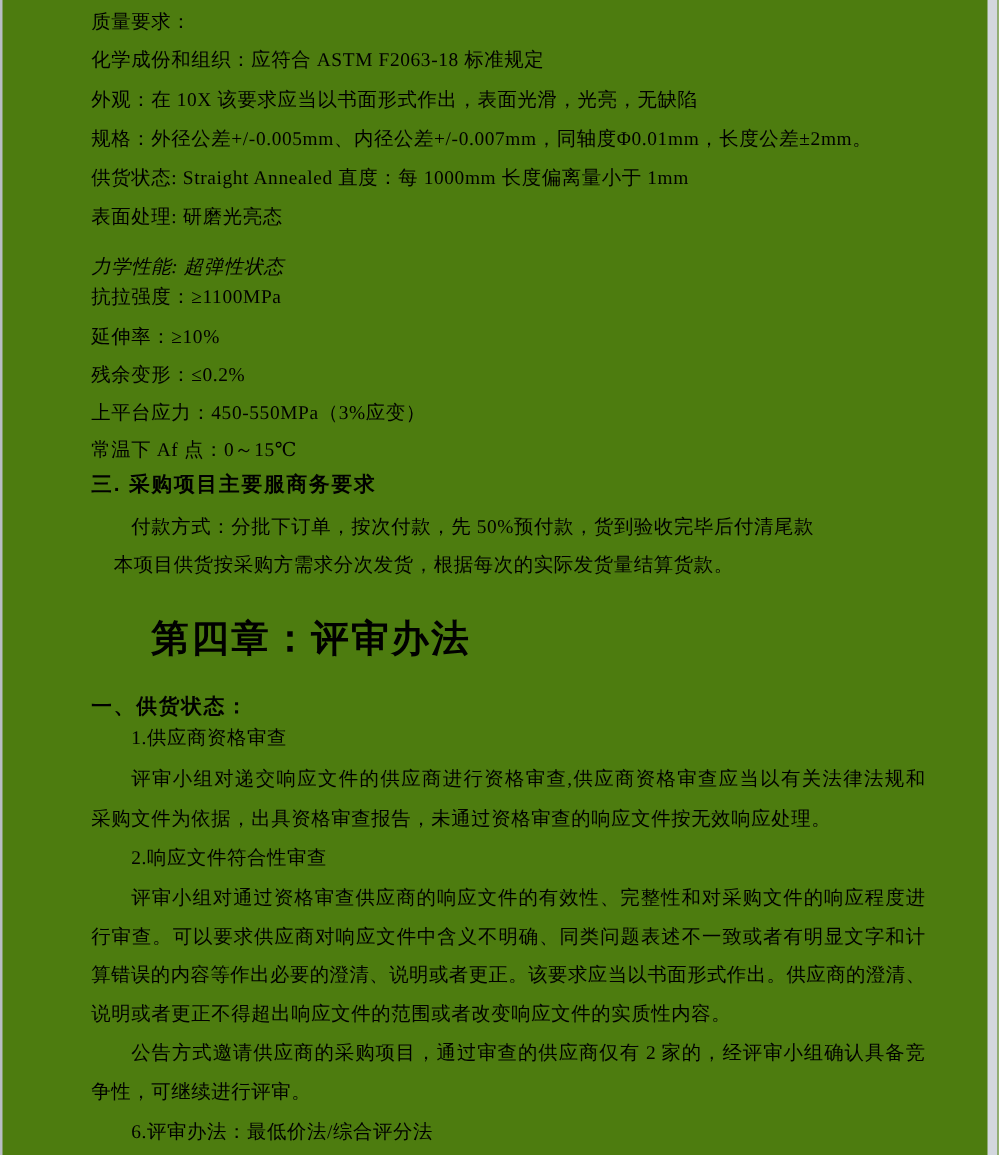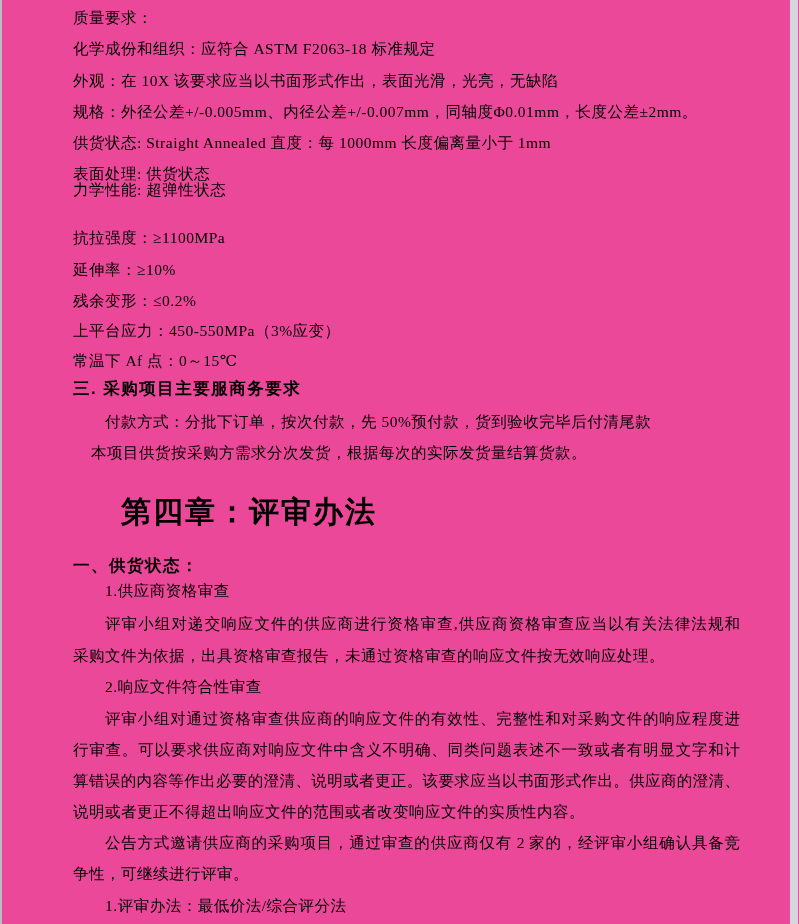--- a/index.html
+++ b/index.html
@@ -4,21 +4,21 @@
 <style>
   html, body {
     margin: 0;
     padding: 0;
     background: #ffffff;
   }
   .page {
     position: relative;
     width: 799px;
     height: 924px;
-    background: #ec4899;
+    background: #4d7c0f;
     overflow: hidden;
     font-family: "Liberation Serif", "DejaVu Serif", serif;
     color: #000000;
   }
   .edge-left {
     position: absolute;
     left: 0; top: 0; bottom: 0;
     width: 2px;
     background: #b9bdc4;
   }
@@ -60,37 +60,37 @@
 
 <div class="page">
   <div class="edge-left"></div>
   <div class="edge-right"></div>
   <div id="document-body">
       <div class="line" style="top: 8px; left: 73px;">质量要求：</div>
       <div class="line" style="top: 39px; left: 73px;">化学成份和组织：应符合 ASTM F2063-18 标准规定</div>
       <div class="line" style="top: 71px; left: 73px;">外观：在 10X 该要求应当以书面形式作出，表面光滑，光亮，无缺陷</div>
       <div class="line" style="top: 102px; left: 73px; text-align: right;">规格：外径公差+/-0.005mm、内径公差+/-0.007mm，同轴度Φ0.01mm，长度公差±2mm。</div>
       <div class="line" style="top: 133px; left: 73px;">供货状态: Straight Annealed 直度：每 1000mm 长度偏离量小于 1mm</div>
-      <div class="line" style="top: 164px; left: 73px;">表面处理: 供货状态</div>
-      <div class="line" style="top: 180px; left: 73px;">力学性能: 超弹性状态</div>
+      <div class="line" style="top: 164px; left: 73px;">表面处理: 研磨光亮态</div>
+      <div class="line" style="top: 204px; left: 73px; font-style: italic;">力学性能: 超弹性状态</div>
       <div class="line" style="top: 228px; left: 73px;">抗拉强度：≥1100MPa</div>
       <div class="line" style="top: 260px; left: 73px;">延伸率：≥10%</div>
       <div class="line" style="top: 291px; left: 73px;">残余变形：≤0.2%</div>
       <div class="line" style="top: 321px; left: 73px;">上平台应力：450-550MPa（3%应变）</div>
       <div class="line" style="top: 351px; left: 73px;">常温下 Af 点：0～15℃</div>
       <div class="line bold-head" style="top: 378px; left: 73px;">三. 采购项目主要服商务要求</div>
       <div class="line" style="top: 412px; left: 105px;">付款方式：分批下订单，按次付款，先 50%预付款，货到验收完毕后付清尾款</div>
       <div class="line" style="top: 443px; left: 91px;">本项目供货按采购方需求分次发货，根据每次的实际发货量结算货款。</div>
       <div class="line chapter" style="top: 494px; left: 97px; margin-left: 24px;">第四章：评审办法</div>
       <div class="line bold-head" style="top: 555px; left: 73px;">一、供货状态：</div>
       <div class="line" style="top: 581px; left: 105px;">1.供应商资格审查</div>
       <div class="line just" style="top: 614px; left: 105px; right: 59px;">评审小组对递交响应文件的供应商进行资格审查,供应商资格审查应当以有关法律法规和</div>
       <div class="line" style="top: 646px; left: 73px;">采购文件为依据，出具资格审查报告，未通过资格审查的响应文件按无效响应处理。</div>
       <div class="line" style="top: 677px; left: 105px;">2.响应文件符合性审查</div>
       <div class="line just" style="top: 709px; left: 105px; right: 59px;">评审小组对通过资格审查供应商的响应文件的有效性、完整性和对采购文件的响应程度进</div>
       <div class="line just" style="top: 740px; left: 73px; right: 59px;">行审查。可以要求供应商对响应文件中含义不明确、同类问题表述不一致或者有明显文字和计</div>
       <div class="line just" style="top: 771px; left: 73px; right: 59px;">算错误的内容等作出必要的澄清、说明或者更正。该要求应当以书面形式作出。供应商的澄清、</div>
       <div class="line" style="top: 802px; left: 73px;">说明或者更正不得超出响应文件的范围或者改变响应文件的实质性内容。</div>
       <div class="line just" style="top: 833px; left: 105px; right: 59px;">公告方式邀请供应商的采购项目，通过审查的供应商仅有 2 家的，经评审小组确认具备竞</div>
       <div class="line" style="top: 864px; left: 73px;">争性，可继续进行评审。</div>
-      <div class="line" style="top: 896px; left: 105px;">1.评审办法：最低价法/综合评分法</div>
+      <div class="line" style="top: 896px; left: 105px;">6.评审办法：最低价法/综合评分法</div>
     </div>
 </div>
 
 </body></html>

